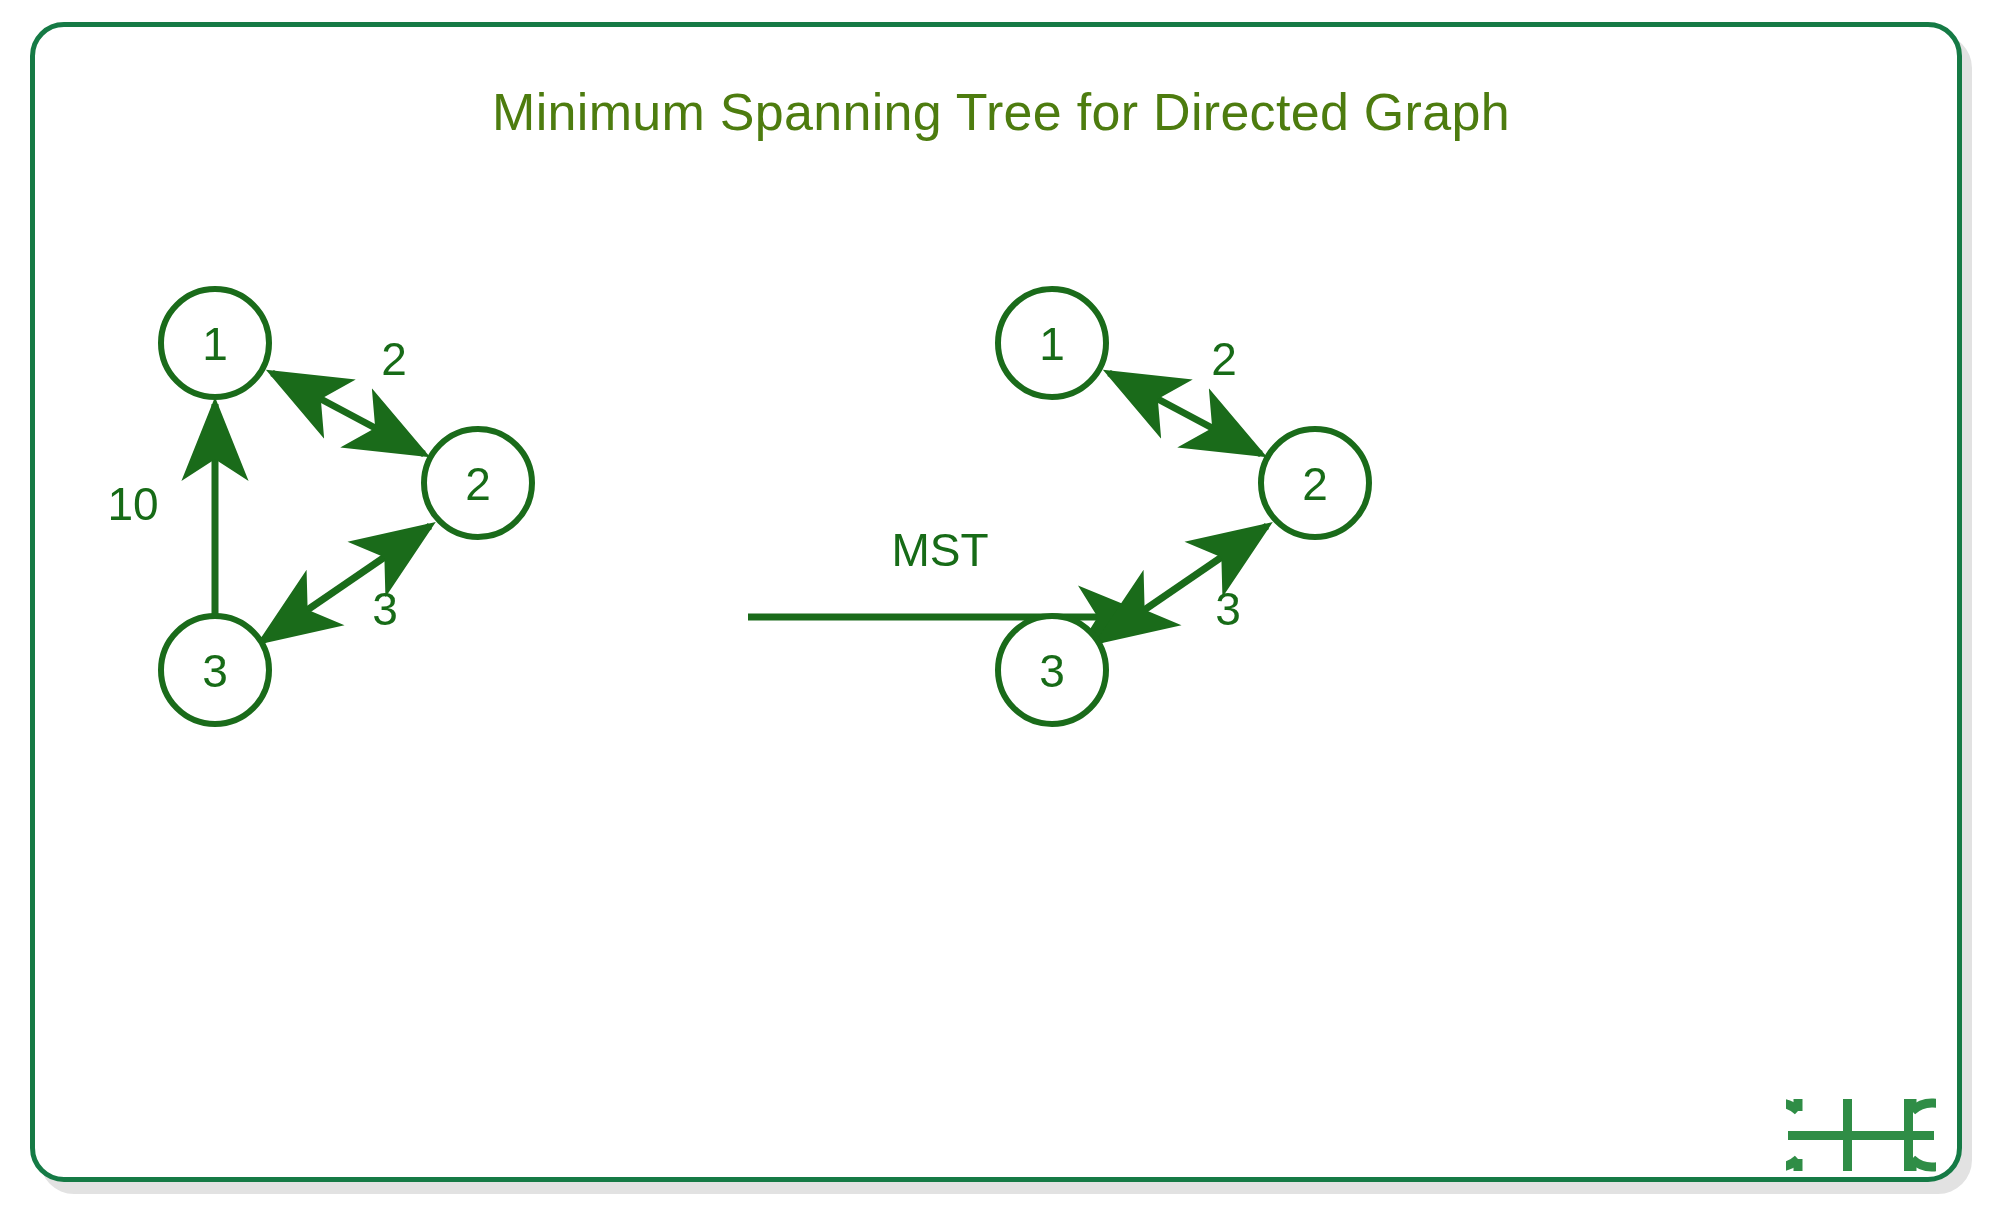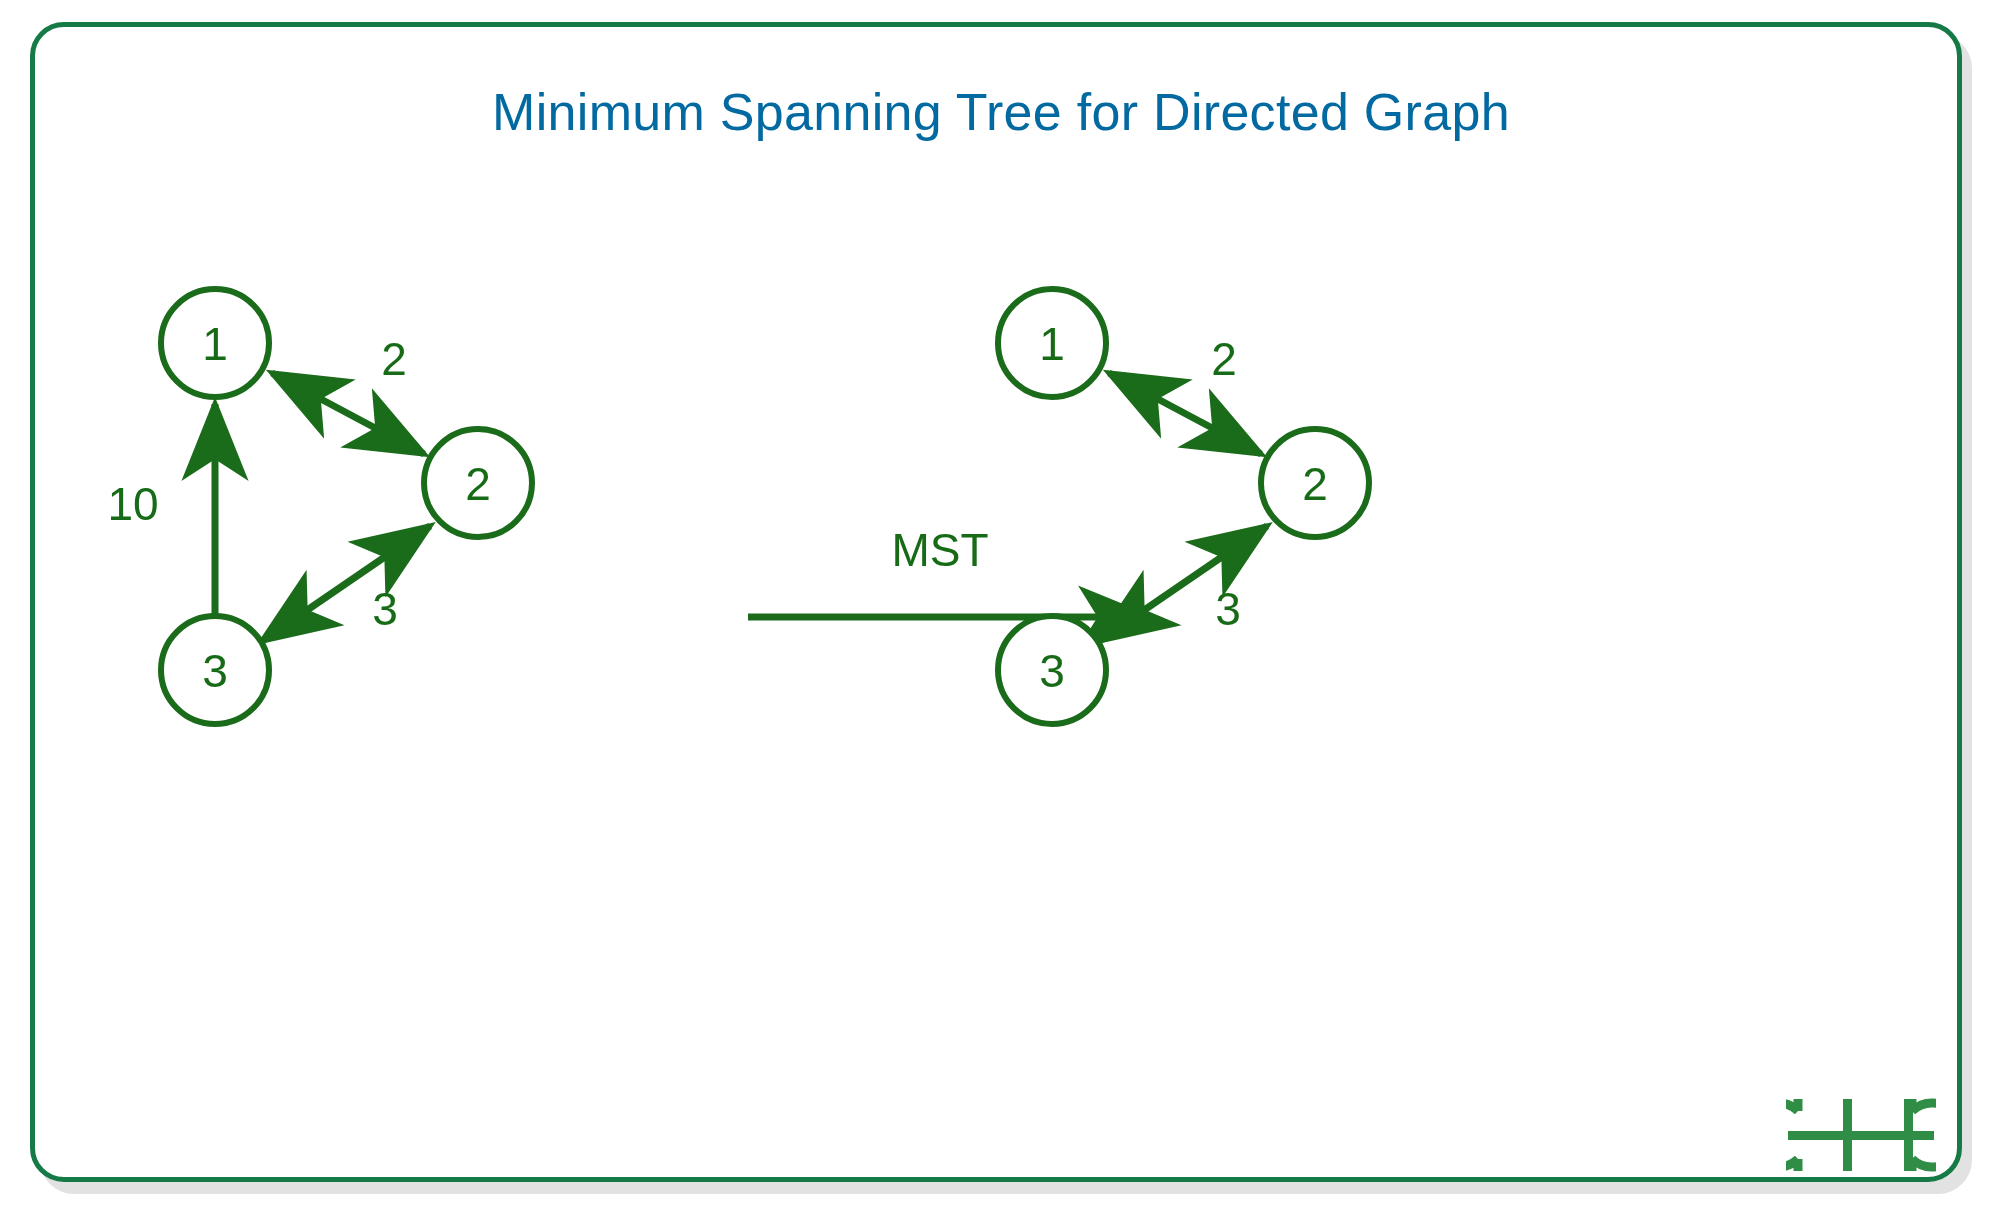--- a/index.html
+++ b/index.html
@@ -31,21 +31,21 @@
   
   #page-title {
     position: absolute;
     left: 0;
     top: 82px;
     width: 100%;
     text-align: center;
     font-size: 52px;
     font-weight: 400;
     letter-spacing: 0.3px;
-    color: #0369a1;
+    color: #4d7c0f;
     font-family: "Liberation Sans", sans-serif;
     white-space: nowrap;
   }
 
   
   #figure-surface {
     position: absolute;
     left: 0;
     top: 0;
     width: 2002px;

